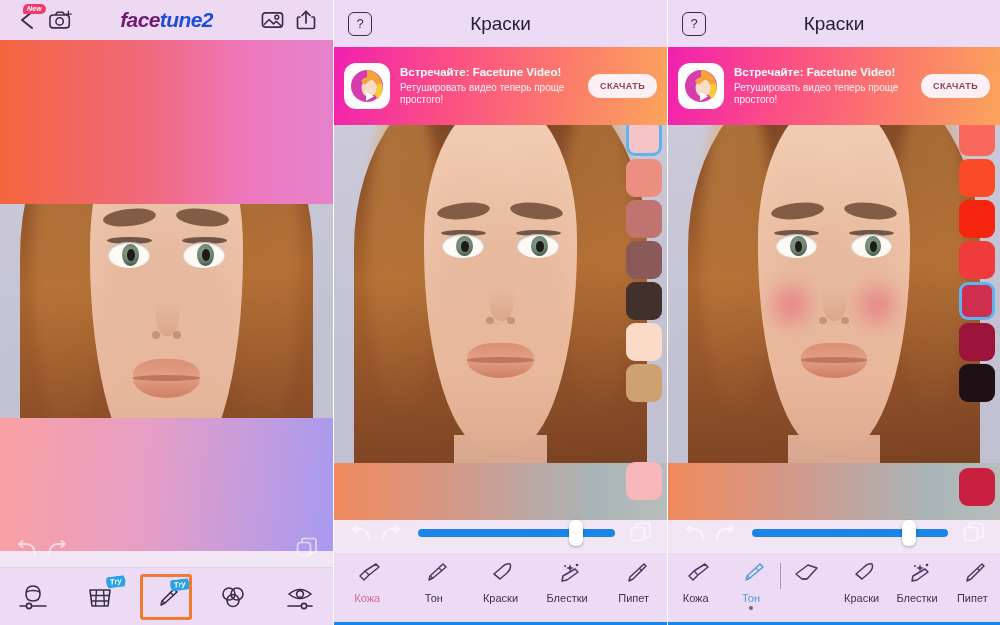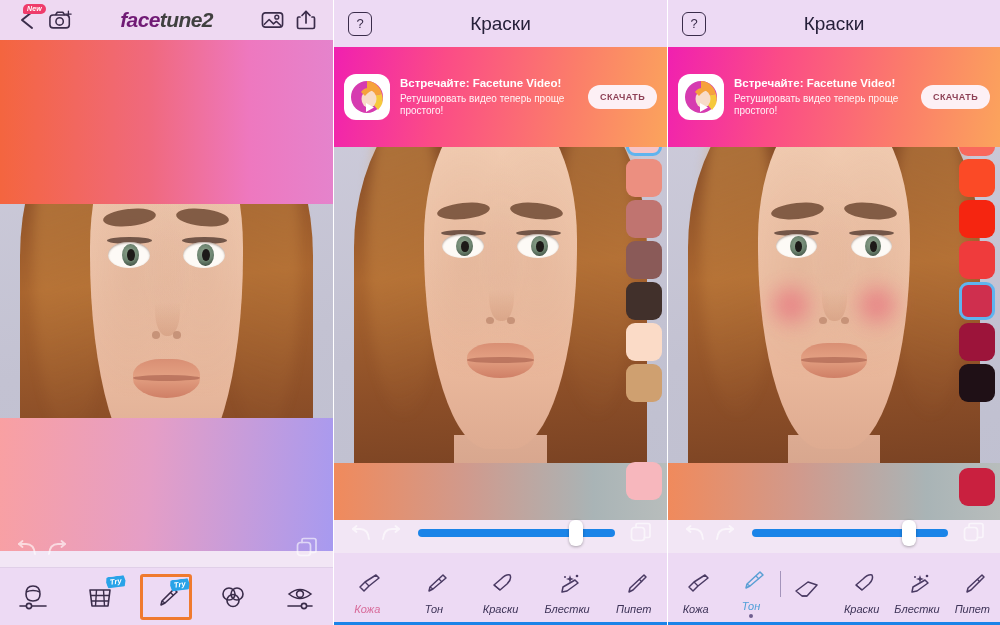--- a/index.html
+++ b/index.html
@@ -12,30 +12,30 @@
   .p3{width:332px;margin-left:1px;}
 
   
   .hdr1{position:absolute;top:0;left:0;right:0;height:40px;background:#eed9f2;display:flex;align-items:center;padding:0 10px;box-sizing:border-box;z-index:6;}
   .hdr1 .spacer{flex:1;}
   .backwrap{position:relative;width:34px;height:34px;display:flex;align-items:center;justify-content:center;}
   .newbadge{position:absolute;top:1px;left:13px;background:#ef3b6b;color:#fff;font-size:7px;font-weight:bold;font-style:italic;
             padding:1px 4px 2px 4px;border-radius:7px 7px 7px 2px;line-height:1;letter-spacing:.2px;}
   .logo{font-size:21px;font-weight:bold;font-style:italic;letter-spacing:-.6px;}
   .logo .a{color:#701a75;}
-  .logo .b{color:#404040;}
+  .logo .b{color:#1d4ed8;}
 
   
   .hdr2{position:absolute;top:0;left:0;right:0;height:47px;background:#eddaf4;display:flex;align-items:center;z-index:6;}
   .qbtn{margin-left:14px;width:24px;height:24px;border:1.6px solid #3a2c4a;border-radius:6px;display:flex;align-items:center;justify-content:center;
         font-size:13px;color:#3a2c4a;box-sizing:border-box;}
   .htitle{position:absolute;left:0;right:0;text-align:center;font-size:19px;color:#26203a;}
 
   
-  .banner{position:absolute;left:0;right:0;top:47px;height:100px;z-index:6;
+  .banner{position:absolute;left:0;right:0;top:47px;height:78px;z-index:6;
           background:linear-gradient(100deg,#f020b0 0%,#fb4b87 32%,#fb7d6a 70%,#fba45c 100%);
           display:flex;align-items:center;padding:0 10px;box-sizing:border-box;}
   .bicon{width:46px;height:46px;border-radius:12px;background:#fff;flex:0 0 auto;display:flex;align-items:center;justify-content:center;position:relative;overflow:hidden;}
   .btxt{flex:1;padding-left:10px;color:#fff;min-width:0;}
   .bt1{font-size:11.5px;font-weight:bold;line-height:1.25;}
   .bt2{font-size:10px;line-height:1.25;opacity:.93;margin-top:2px;}
   .bbtn{flex:0 0 auto;background:#fdf0f5;color:#8d3f55;font-size:9px;font-weight:bold;letter-spacing:.4px;
         padding:7px 12px;border-radius:14px;}
 
   
@@ -116,21 +116,21 @@
   .cmp{width:28px;height:26px;display:flex;align-items:center;justify-content:center;opacity:.6;margin-left:auto;}
 
   
   .tools1{position:absolute;left:0;right:0;bottom:0;height:57px;background:#eddaf4;display:flex;align-items:center;justify-content:space-around;z-index:8;border-top:1px solid #e0cfe8;}
   .tool1{position:relative;width:52px;height:46px;display:flex;align-items:center;justify-content:center;}
   .tool1.sel{border:3px solid #f07a2e;border-radius:3px;box-sizing:border-box;}
   .try{position:absolute;top:2px;right:0px;background:#29a3e8;color:#fff;font-size:7.5px;font-weight:bold;font-style:italic;
        padding:2px 4px;border-radius:3px;line-height:1;transform:rotate(-8deg);
        clip-path:polygon(6% 0,94% 4%,100% 52%,92% 100%,8% 96%,0 50%);}
 
-  .tools2{position:absolute;left:0;right:0;bottom:0;height:72px;background:#eddaf4;display:flex;align-items:center;z-index:8;padding-top:8px;box-sizing:border-box;font-style:italic;}
+  .tools2{position:absolute;left:0;right:0;bottom:0;height:72px;background:#eddaf4;display:flex;align-items:flex-start;z-index:8;padding-top:8px;box-sizing:border-box;}
   .tool2{flex:1;display:flex;flex-direction:column;align-items:center;justify-content:flex-start;position:relative;}
   .tool2 .lbl{font-size:11px;color:#3d3357;margin-top:5px;white-space:nowrap;}
   .tool2.act .lbl{color:#d86b9a;}
   .tool2.actb .lbl{color:#4f9fd8;}
   .tool2 svg{display:block;}
   .divider{position:absolute;width:1px;height:26px;background:#7d6f9c;opacity:.65;top:2px;right:-2px;}
   .dot{width:4px;height:4px;border-radius:50%;background:#6f5f8f;margin-top:2px;}
 
   .btmline{position:absolute;left:0;right:0;bottom:0;height:3px;background:#1b84e8;z-index:9;}
 </style>

